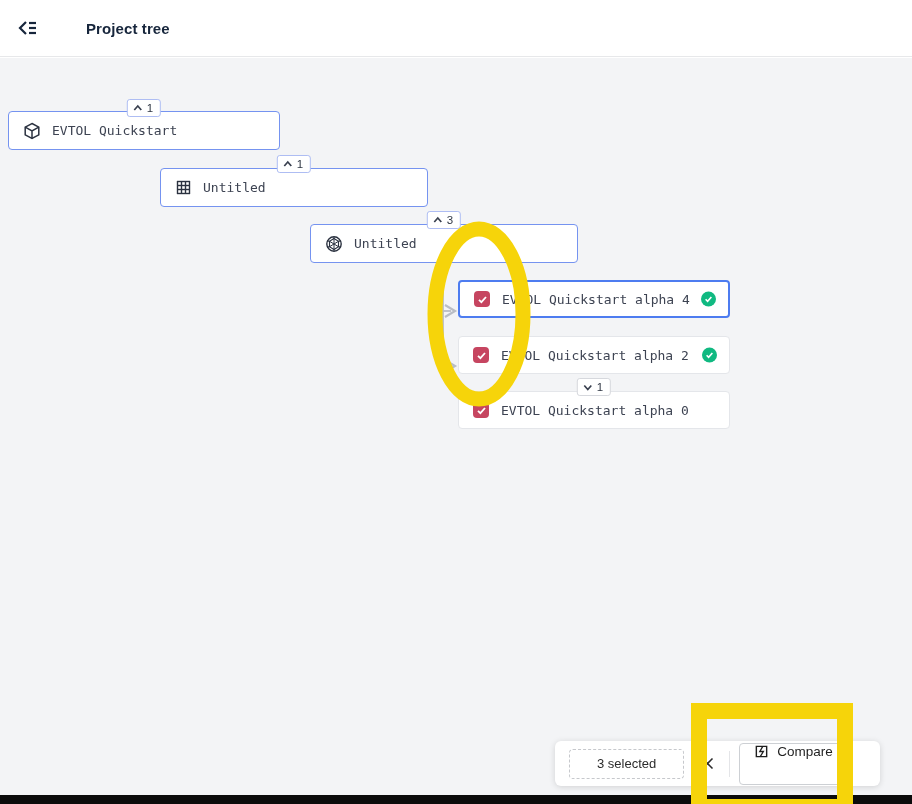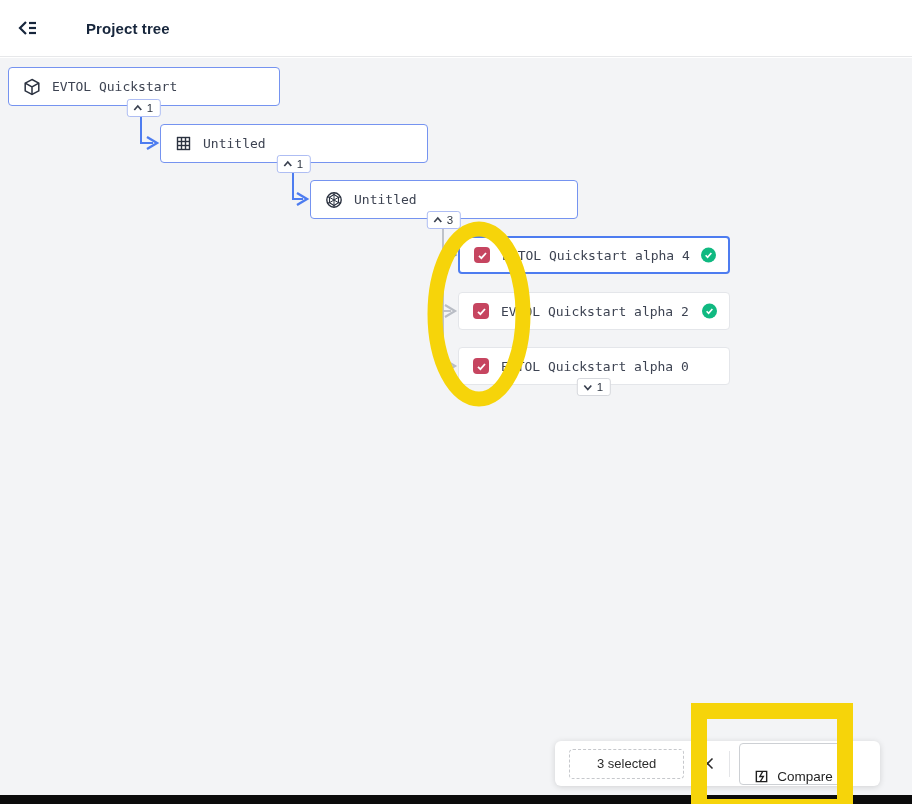--- a/index.html
+++ b/index.html
@@ -11,21 +11,21 @@
   .header{position:absolute;left:0;top:0;width:912px;height:57px;background:#fff;
           border-bottom:1px solid #e7e8ea;display:flex;align-items:center;padding-left:17px;
           box-sizing:border-box;z-index:5;gap:40px;}
   .header .title{font-size:15px;font-weight:700;color:#17263c;margin-left:9px;letter-spacing:.1px;}
 
   
   .canvas{position:absolute;left:0;top:58px;width:912px;height:746px;background:#f3f4f6;z-index:1;}
 
   
   .node{position:absolute;background:#fff;border:1.5px solid #7593f0;border-radius:4px;
-        display:flex;align-items:center;gap:11px;padding-left:14px;box-sizing:border-box;z-index:3;}
+        display:flex;align-items:center;gap:11px;padding-left:14px;box-sizing:border-box;z-index:3;margin-top:44px;}
   .node .label{font-family:"DejaVu Sans Mono",monospace;font-size:13px;color:#3d4352;}
   .node.child{border:1px solid #e4e6ea;gap:12px;}
   .node.child.selected{border:2px solid #4d7cf0;}
 
   .badge{position:absolute;transform:translateX(-50%);background:#fff;border:1px solid #aebdf3;
          border-radius:3px;height:18px;padding:0 7px 0 5px;display:flex;align-items:center;gap:4px;
          font-size:11.5px;color:#2f3744;z-index:4;box-sizing:border-box;}
   .badge.down{border-color:#d6d8dd;}
 
   .checkbox{width:16px;height:16px;border-radius:4px;background:#c64560;display:flex;
@@ -38,21 +38,21 @@
   
   .sel-bar{position:absolute;left:555px;top:741px;width:325px;height:45px;background:#fff;
            border-radius:6px;box-shadow:0 1px 6px rgba(0,0,0,.14);display:flex;align-items:center;
            padding:0 12px 0 14px;box-sizing:border-box;z-index:6;}
   .chip{border:1px dashed #c6c8cc;border-radius:4px;height:30px;display:flex;align-items:center;
         padding:0 27px;font-size:13px;color:#2b2b2b;box-sizing:border-box;}
   .xbtn{width:30px;height:30px;display:flex;align-items:center;justify-content:center;margin-left:8px;
         border-radius:4px;background:transparent;border:none;cursor:pointer;}
   .vdivider{width:1px;height:26px;background:#e4e5e8;margin:0 9px 0 7px;}
   .compare-btn{height:42px;border:1px solid #cdd0d4;border-radius:4px;background:#fff;display:flex;
-               align-items:flex-end;gap:8px;padding:0 14px;font-size:13.5px;color:#1f1f1f;cursor:pointer;
+               align-items:flex-start;gap:8px;padding:0 14px;font-size:13.5px;color:#1f1f1f;cursor:pointer;
                font-family:"Liberation Sans",sans-serif;}
 
   .black-bar{position:absolute;left:0;top:795px;width:912px;height:9px;background:#0b0b0b;z-index:7;}
 
   
   .annotation-layer{position:absolute;left:0;top:0;width:912px;height:804px;z-index:9;pointer-events:none;}
 </style>
 </head>
 <body>
 

